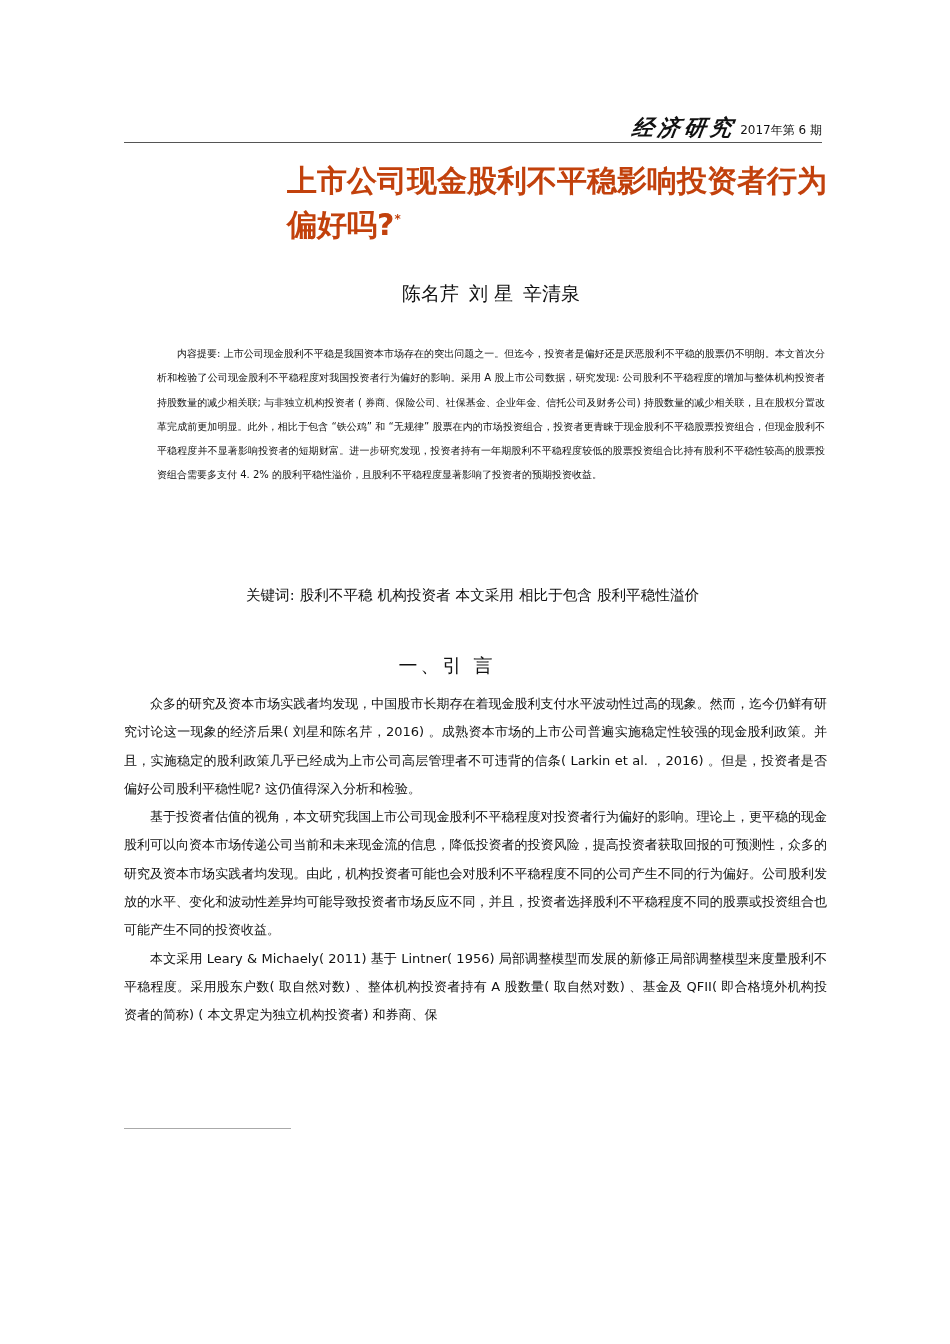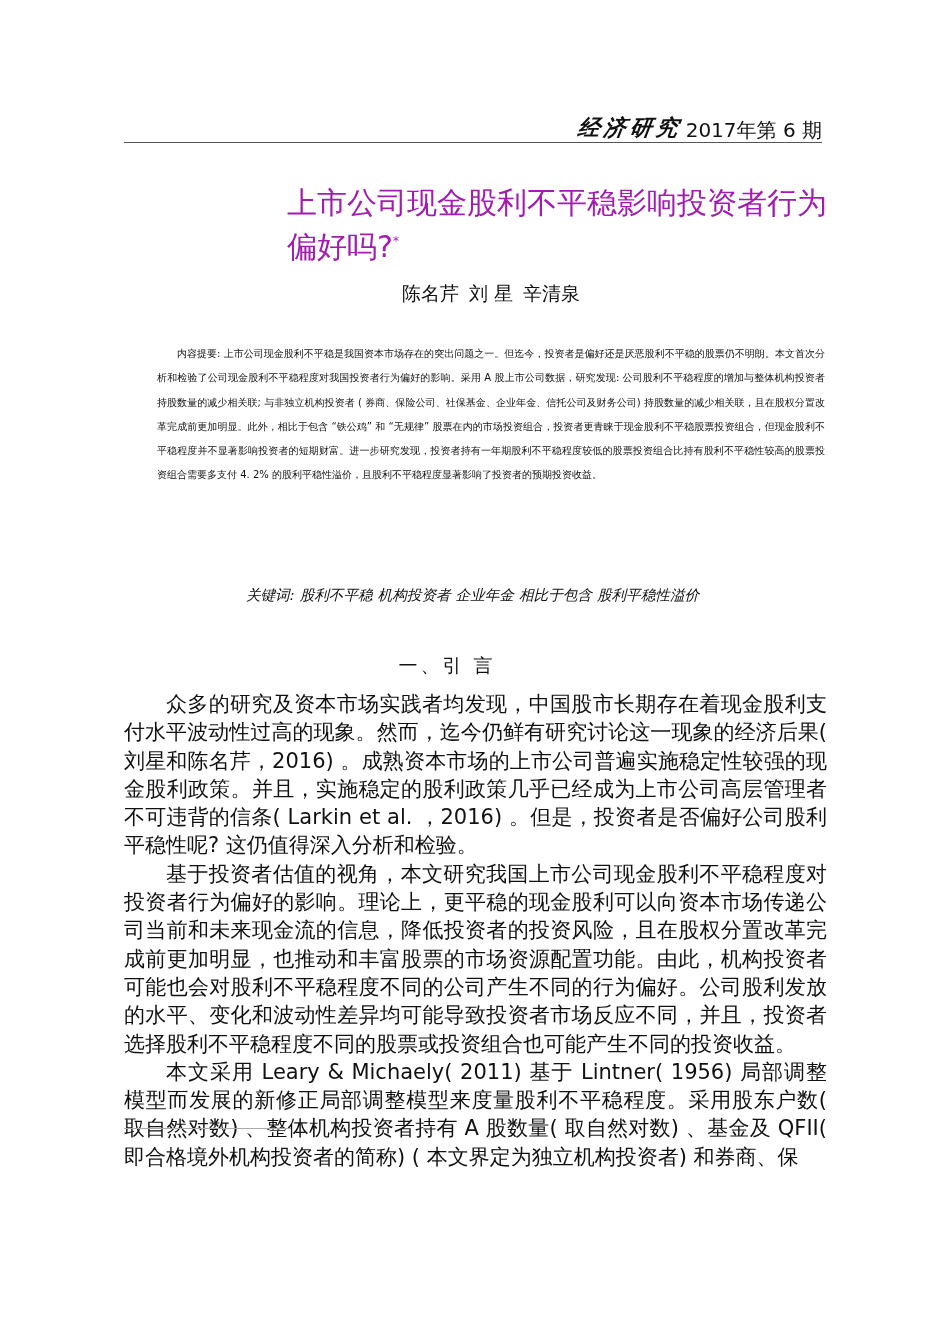--- a/index.html
+++ b/index.html
@@ -34,32 +34,32 @@
       font-family: "DejaVu Serif", "Liberation Serif", serif;
       font-size: 22px;
       font-weight: bold;
       font-style: italic;
       letter-spacing: 4px;
       line-height: 24px;
       margin-right: 4px;
       transform: skewX(-8deg);
     }
     .issue {
-      font-size: 20px;
+      font-size: 12px;
       line-height: 18px;
     }
     .title {
       position: absolute;
       left: 287px;
-      top: 181px;
+      top: 159px;
       width: 540px;
       font-size: 30px;
       line-height: 44px;
-      font-weight: normal;
-      color: #a21caf;
+      font-weight: bold;
+      color: #c2410c;
       margin: 0;
     }
     .title sup {
       font-size: 12px;
       vertical-align: top;
       position: relative;
       top: -6px;
     }
     .authors {
       position: absolute;
@@ -86,40 +86,40 @@
     .keywords {
       position: absolute;
       left: 0;
       width: 950px;
       top: 584px;
       text-align: center;
       font-size: 14.6px;
       line-height: 22px;
       padding-left: 0;
     }
-    .keywords .kw { margin-right: 5px; font-style: italic; }
+    .keywords .kw { margin-right: 5px; }
     .section-heading {
       position: absolute;
       left: 0;
       width: 894px;
       top: 652px;
       text-align: center;
       font-size: 19px;
       line-height: 26px;
       letter-spacing: 3px;
     }
     .body {
       position: absolute;
       left: 124px;
       width: 703px;
       top: 690px;
     }
     .body p {
       margin: 0;
-      font-size: 21px;
+      font-size: 13px;
       line-height: 28.3px;
       text-align: justify;
       text-indent: 2em;
     }
     .footnote-rule {
       position: absolute;
       left: 124px;
       top: 1128px;
       width: 167px;
       height: 0;
@@ -140,24 +140,24 @@
 
 <div class="authors">
   <span>陈名芹</span>
   <span>刘 星</span>
   <span>辛清泉</span>
 </div>
 
 <div class="abstract"><span class="label">内容提要:</span><span> 上市公司现金股利不平稳是我国资本市场存在的突出问题之一。但迄今，投资者是偏好还是厌恶股利不平稳的股票仍不明朗。本文首次分析和检验了公司现金股利不平稳程度对我国投资者行为偏好的影响。采用 A 股上市公司数据，研究发现: 公司股利不平稳程度的增加与整体机构投资者持股数量的减少相关联; 与非独立机构投资者 ( 券商、保险公司、社保基金、企业年金、信托公司及财务公司) 持股数量的减少相关联，且在股权分置改革完成前更加明显。此外，相比于包含 “铁公鸡” 和 “无规律” 股票在内的市场投资组合，投资者更青睐于现金股利不平稳股票投资组合，但现金股利不平稳程度并不显著影响投资者的短期财富。进一步研究发现，投资者持有一年期股利不平稳程度较低的股票投资组合比持有股利不平稳性较高的股票投资组合需要多支付 4. 2% 的股利平稳性溢价，且股利不平稳程度显著影响了投资者的预期投资收益。</span></div>
 
 <div class="keywords">
-  <span class="kw">关键词:</span><span class="kw">股利不平稳</span><span class="kw">机构投资者</span><span class="kw">企业年金</span><span class="kw">相比于包含</span><span class="kw">股利平稳性溢价</span>
+  <span class="kw">关键词:</span><span class="kw">股利不平稳</span><span class="kw">机构投资者</span><span class="kw">本文采用</span><span class="kw">相比于包含</span><span class="kw">股利平稳性溢价</span>
 </div>
 
 <div class="section-heading">一、引 言</div>
 
 <div class="body">
   <p>众多的研究及资本市场实践者均发现，中国股市长期存在着现金股利支付水平波动性过高的现象。然而，迄今仍鲜有研究讨论这一现象的经济后果( 刘星和陈名芹，2016) 。成熟资本市场的上市公司普遍实施稳定性较强的现金股利政策。并且，实施稳定的股利政策几乎已经成为上市公司高层管理者不可违背的信条( Larkin et al. ，2016) 。但是，投资者是否偏好公司股利平稳性呢? 这仍值得深入分析和检验。</p>
-  <p>基于投资者估值的视角，本文研究我国上市公司现金股利不平稳程度对投资者行为偏好的影响。理论上，更平稳的现金股利可以向资本市场传递公司当前和未来现金流的信息，降低投资者的投资风险，且在股权分置改革完成前更加明显，也推动和丰富股票的市场资源配置功能。由此，机构投资者可能也会对股利不平稳程度不同的公司产生不同的行为偏好。公司股利发放的水平、变化和波动性差异均可能导致投资者市场反应不同，并且，投资者选择股利不平稳程度不同的股票或投资组合也可能产生不同的投资收益。</p>
+  <p>基于投资者估值的视角，本文研究我国上市公司现金股利不平稳程度对投资者行为偏好的影响。理论上，更平稳的现金股利可以向资本市场传递公司当前和未来现金流的信息，降低投资者的投资风险，提高投资者获取回报的可预测性，众多的研究及资本市场实践者均发现。由此，机构投资者可能也会对股利不平稳程度不同的公司产生不同的行为偏好。公司股利发放的水平、变化和波动性差异均可能导致投资者市场反应不同，并且，投资者选择股利不平稳程度不同的股票或投资组合也可能产生不同的投资收益。</p>
   <p>本文采用 Leary &amp; Michaely( 2011) 基于 Lintner( 1956) 局部调整模型而发展的新修正局部调整模型来度量股利不平稳程度。采用股东户数( 取自然对数) 、整体机构投资者持有 A 股数量( 取自然对数) 、基金及 QFII( 即合格境外机构投资者的简称) ( 本文界定为独立机构投资者) 和券商、保</p>
 </div>
 
 <div class="footnote-rule"></div>
 
 </body></html>

